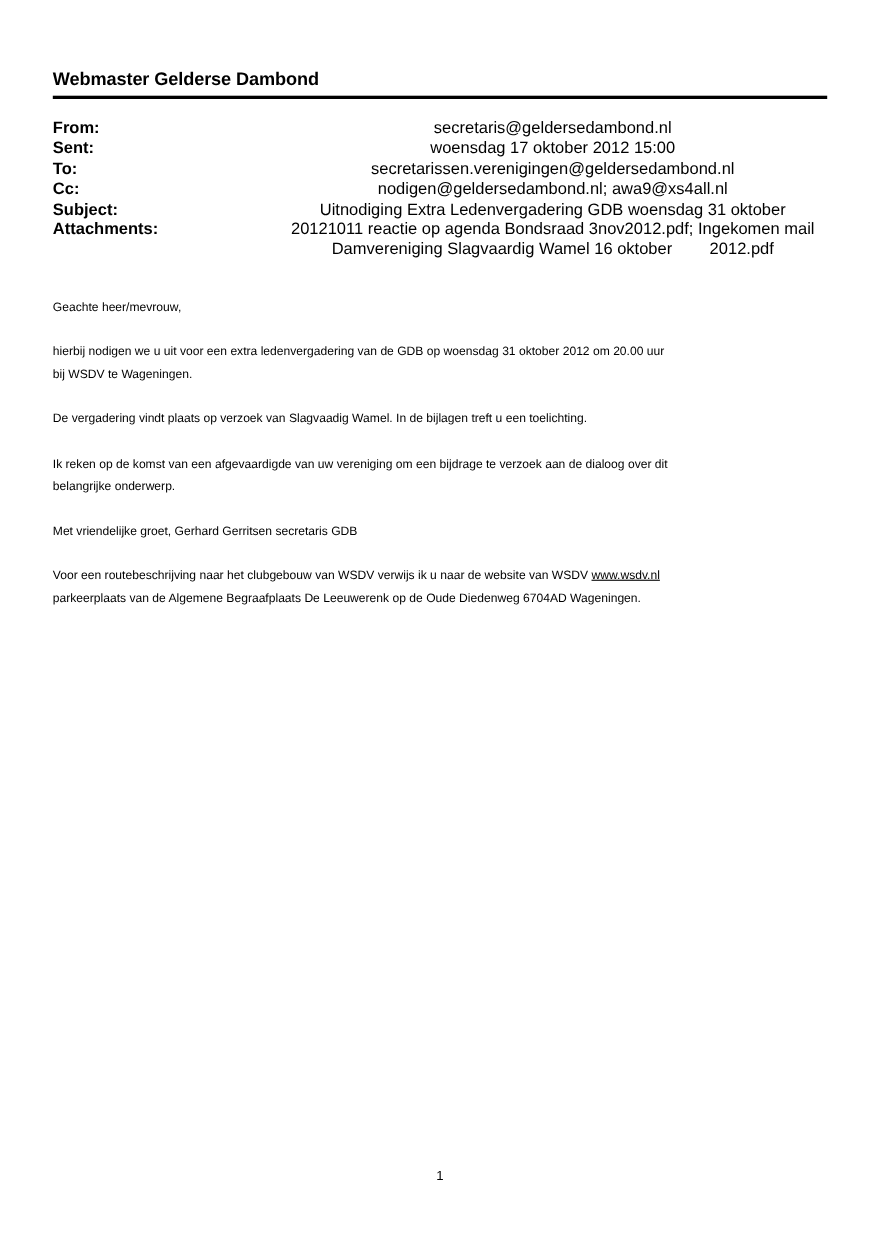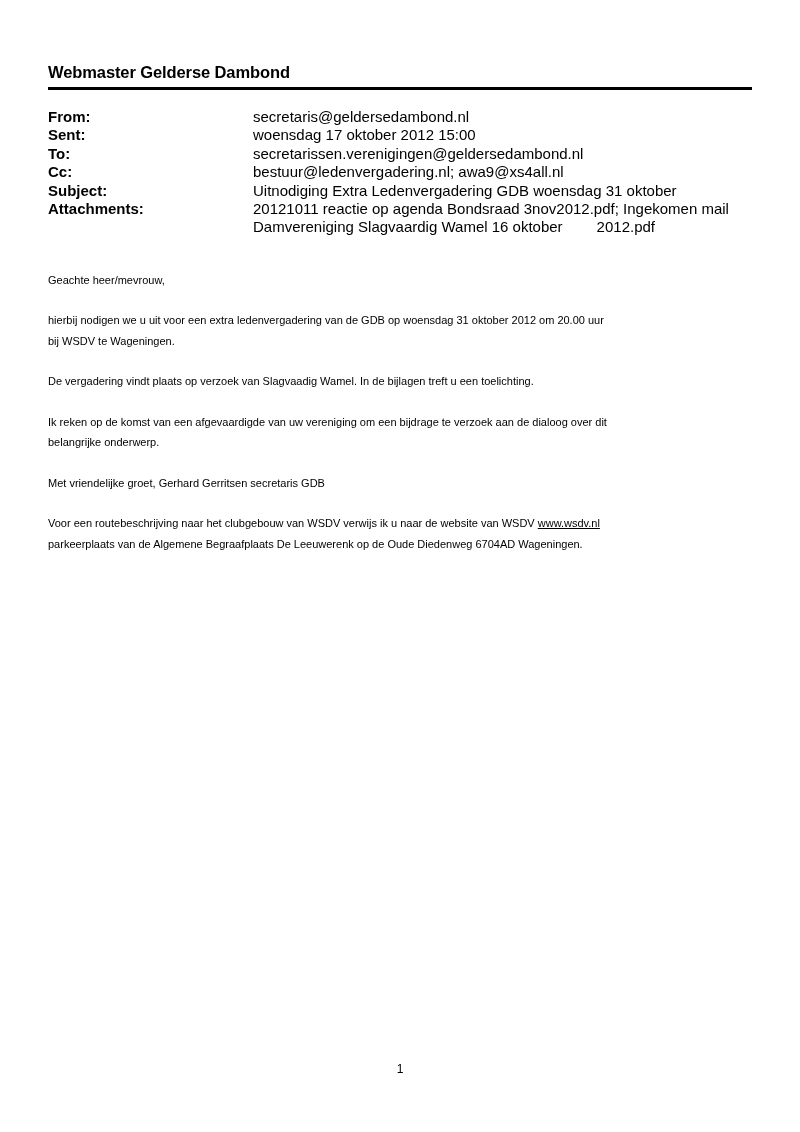--- a/index.html
+++ b/index.html
@@ -56,20 +56,21 @@
     font-size: 15px;
     line-height: 18.4px;
   }
   .field-label {
     width: 205px;
     font-weight: bold;
     white-space: nowrap;
   }
   .field-value {
     font-weight: normal;
+    text-align: center;
   }
   .field-value .cont-line {
     display: block;
   }
   .tabgap {
     display: inline-block;
     width: 34px;
   }
 
   
@@ -124,21 +125,21 @@
         <tr>
           <td class="field-label">Sent:</td>
           <td class="field-value">woensdag 17 oktober 2012 15:00</td>
         </tr>
         <tr>
           <td class="field-label">To:</td>
           <td class="field-value">secretarissen.verenigingen@geldersedambond.nl</td>
         </tr>
         <tr>
           <td class="field-label">Cc:</td>
-          <td class="field-value">bestuur@ledenvergadering.nl; awa9@xs4all.nl</td>
+          <td class="field-value">nodigen@geldersedambond.nl; awa9@xs4all.nl</td>
         </tr>
         <tr>
           <td class="field-label">Subject:</td>
           <td class="field-value">Uitnodiging Extra Ledenvergadering GDB woensdag 31 oktober</td>
         </tr>
         <tr>
           <td class="field-label">Attachments:</td>
           <td class="field-value">
             <span class="cont-line">20121011 reactie op agenda Bondsraad 3nov2012.pdf; Ingekomen mail</span>
             <span class="cont-line"><span>Damvereniging Slagvaardig Wamel 16 oktober</span><span class="tabgap"></span><span>2012.pdf</span></span>

